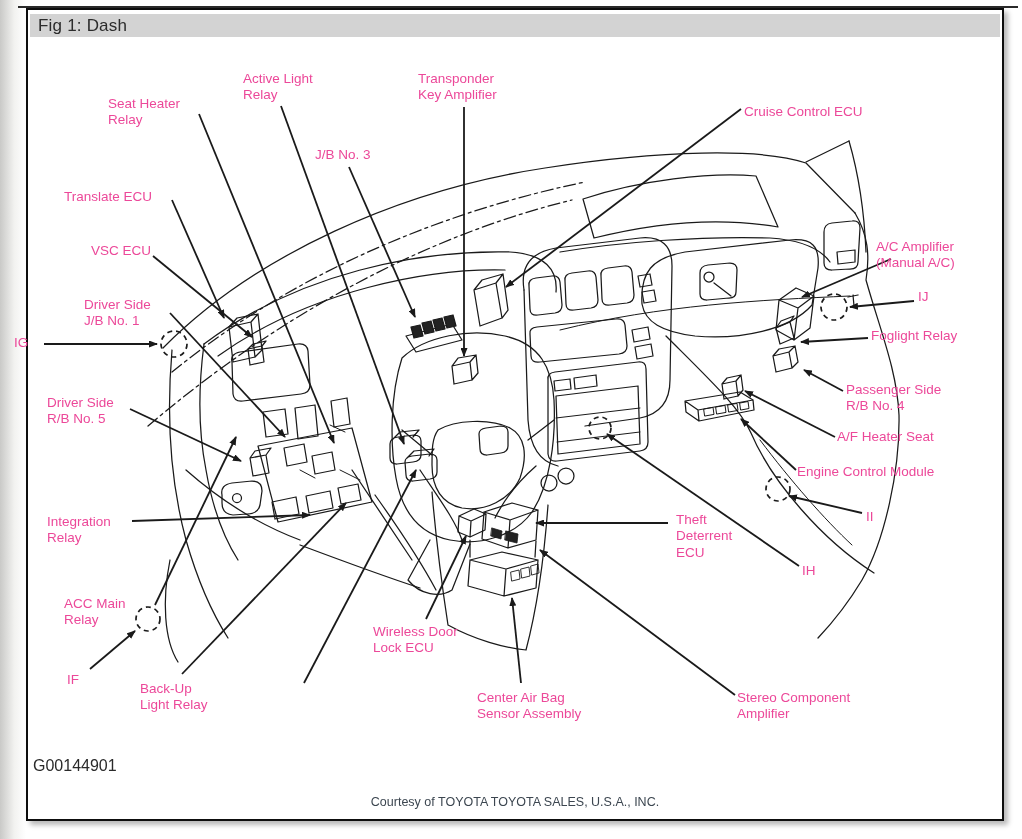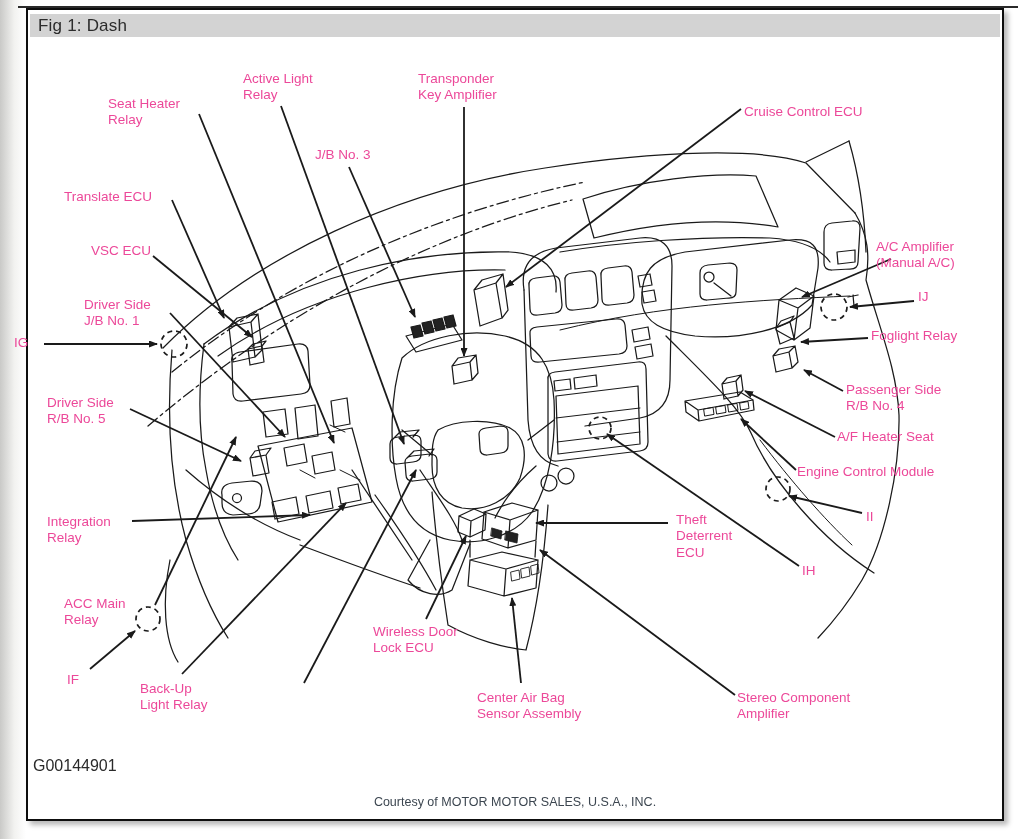--- a/index.html
+++ b/index.html
@@ -224,14 +224,14 @@
   <div class="lbl" style="left:797px;top:464px">Engine Control Module</div>
   <div class="lbl" style="left:837px;top:429px">A/F Heater Seat</div>
   <div class="lbl" style="left:846px;top:382px">Passenger Side
 R/B No. 4</div>
   <div class="lbl" style="left:871px;top:328px">Foglight Relay</div>
   <div class="lbl" style="left:918px;top:289px">IJ</div>
   <div class="lbl" style="left:876px;top:239px">A/C Amplifier
 (Manual A/C)</div>
 
   <div id="figure-id">G00144901</div>
-  <div id="courtesy">Courtesy of MOTOR MOTOR SALES, U.S.A., INC.</div>
+  <div id="courtesy">Courtesy of TOYOTA TOYOTA SALES, U.S.A., INC.</div>
 </div>
 
 </body></html>

